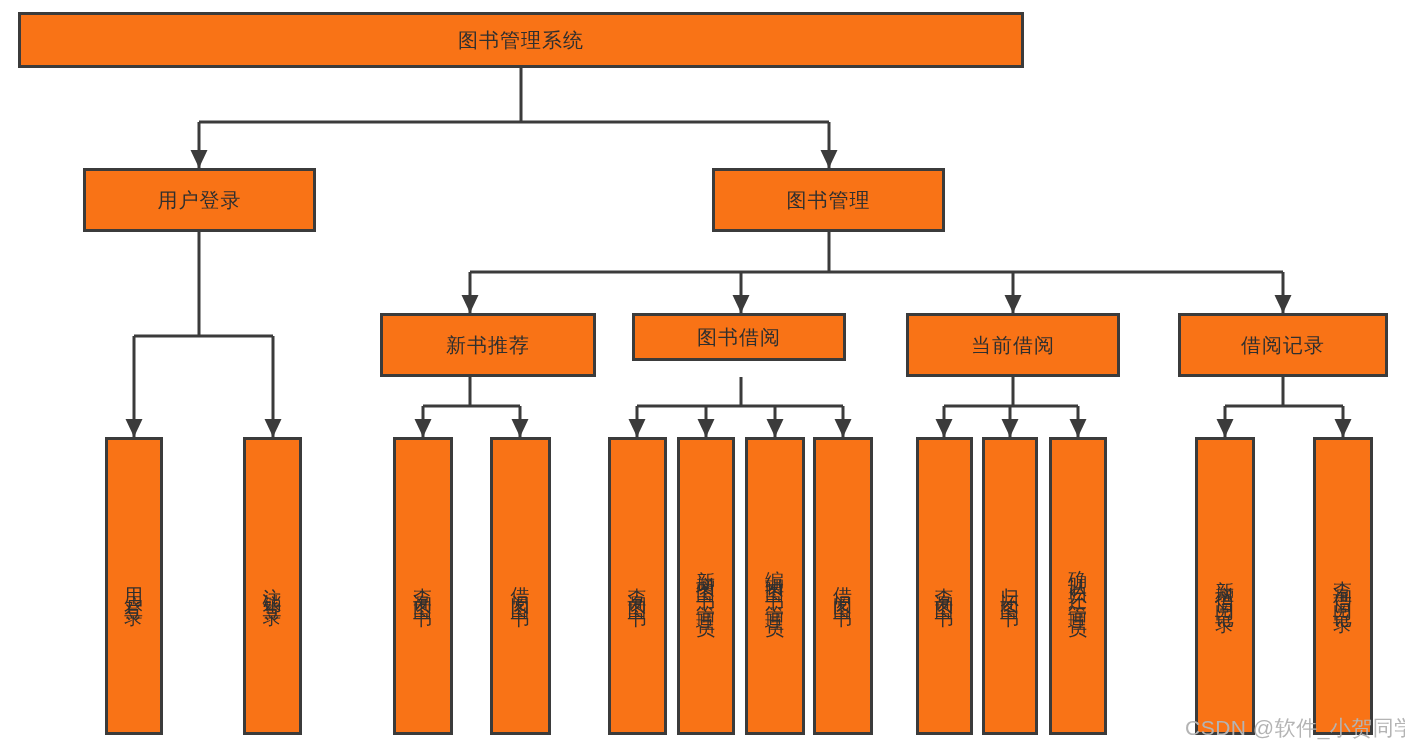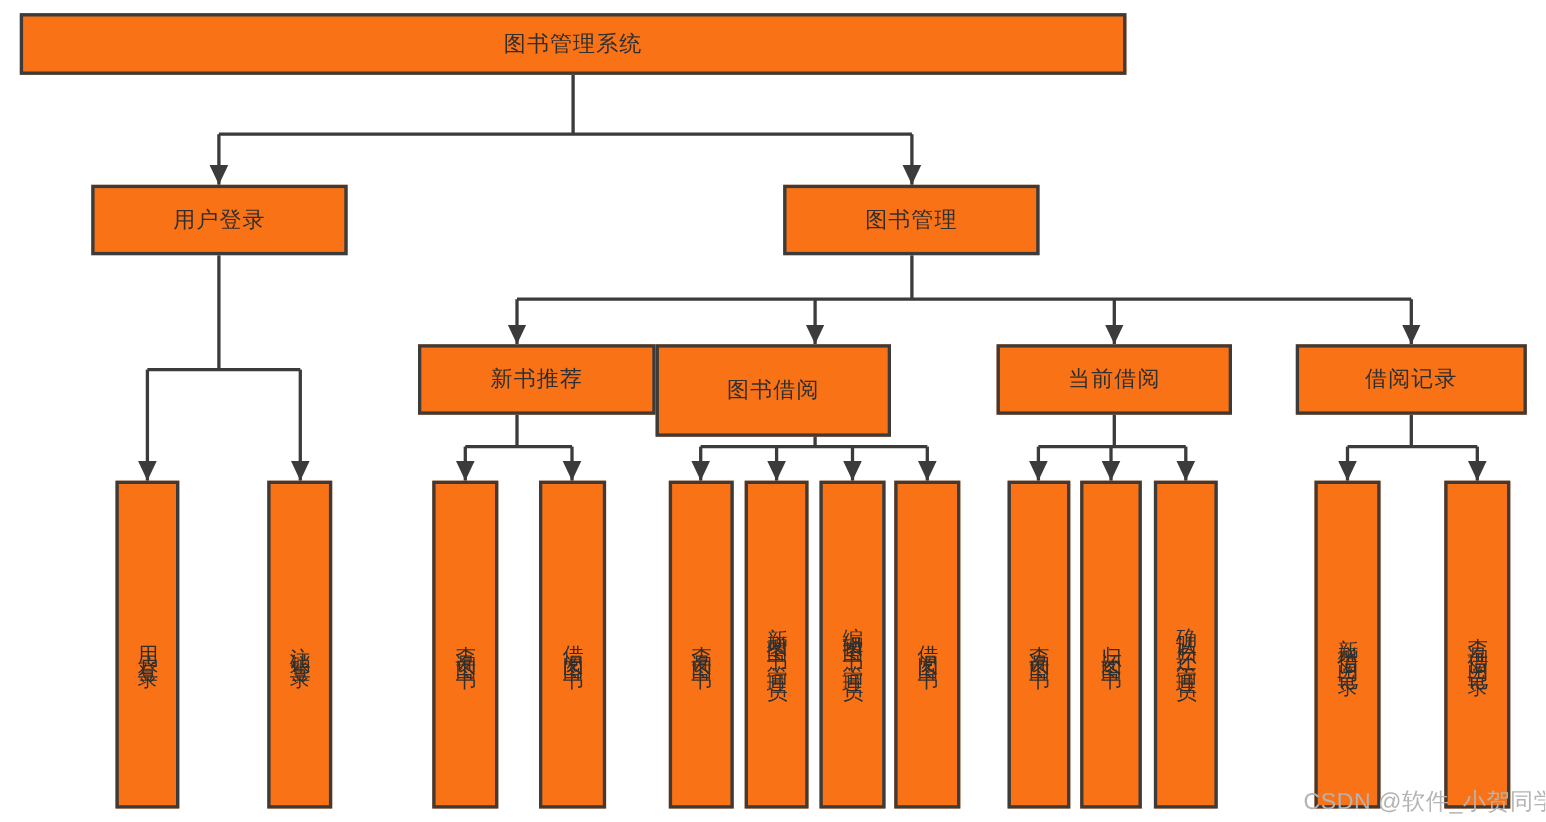--- a/index.html
+++ b/index.html
@@ -94,21 +94,21 @@
     <path d="M1225,406 V437" marker-end="url(#arr)"></path>
     <path d="M1343,406 V437" marker-end="url(#arr)"></path>
   </svg>
 
   <div class="node h" style="left:18px;top:12px;width:1006px;height:56px">图书管理系统</div>
 
   <div class="node h" style="left:83px;top:168px;width:233px;height:64px">用户登录</div>
   <div class="node h" style="left:712px;top:168px;width:233px;height:64px">图书管理</div>
 
   <div class="node h" style="left:380px;top:313px;width:216px;height:64px">新书推荐</div>
-  <div class="node h" style="left:596px;top:313px;width:214px;height:84px">图书借阅</div>
+  <div class="node h" style="left:632px;top:313px;width:214px;height:48px">图书借阅</div>
   <div class="node h" style="left:906px;top:313px;width:214px;height:64px">当前借阅</div>
   <div class="node h" style="left:1178px;top:313px;width:210px;height:64px">借阅记录</div>
 
   <div class="node v" style="left:105px;top:437px;width:58px;height:298px">用户登录</div>
   <div class="node v" style="left:243px;top:437px;width:59px;height:298px">注销登录</div>
 
   <div class="node v" style="left:393px;top:437px;width:60px;height:298px">查询图书</div>
   <div class="node v" style="left:490px;top:437px;width:61px;height:298px">借阅图书</div>
 
   <div class="node v" style="left:608px;top:437px;width:59px;height:298px">查询图书</div>

